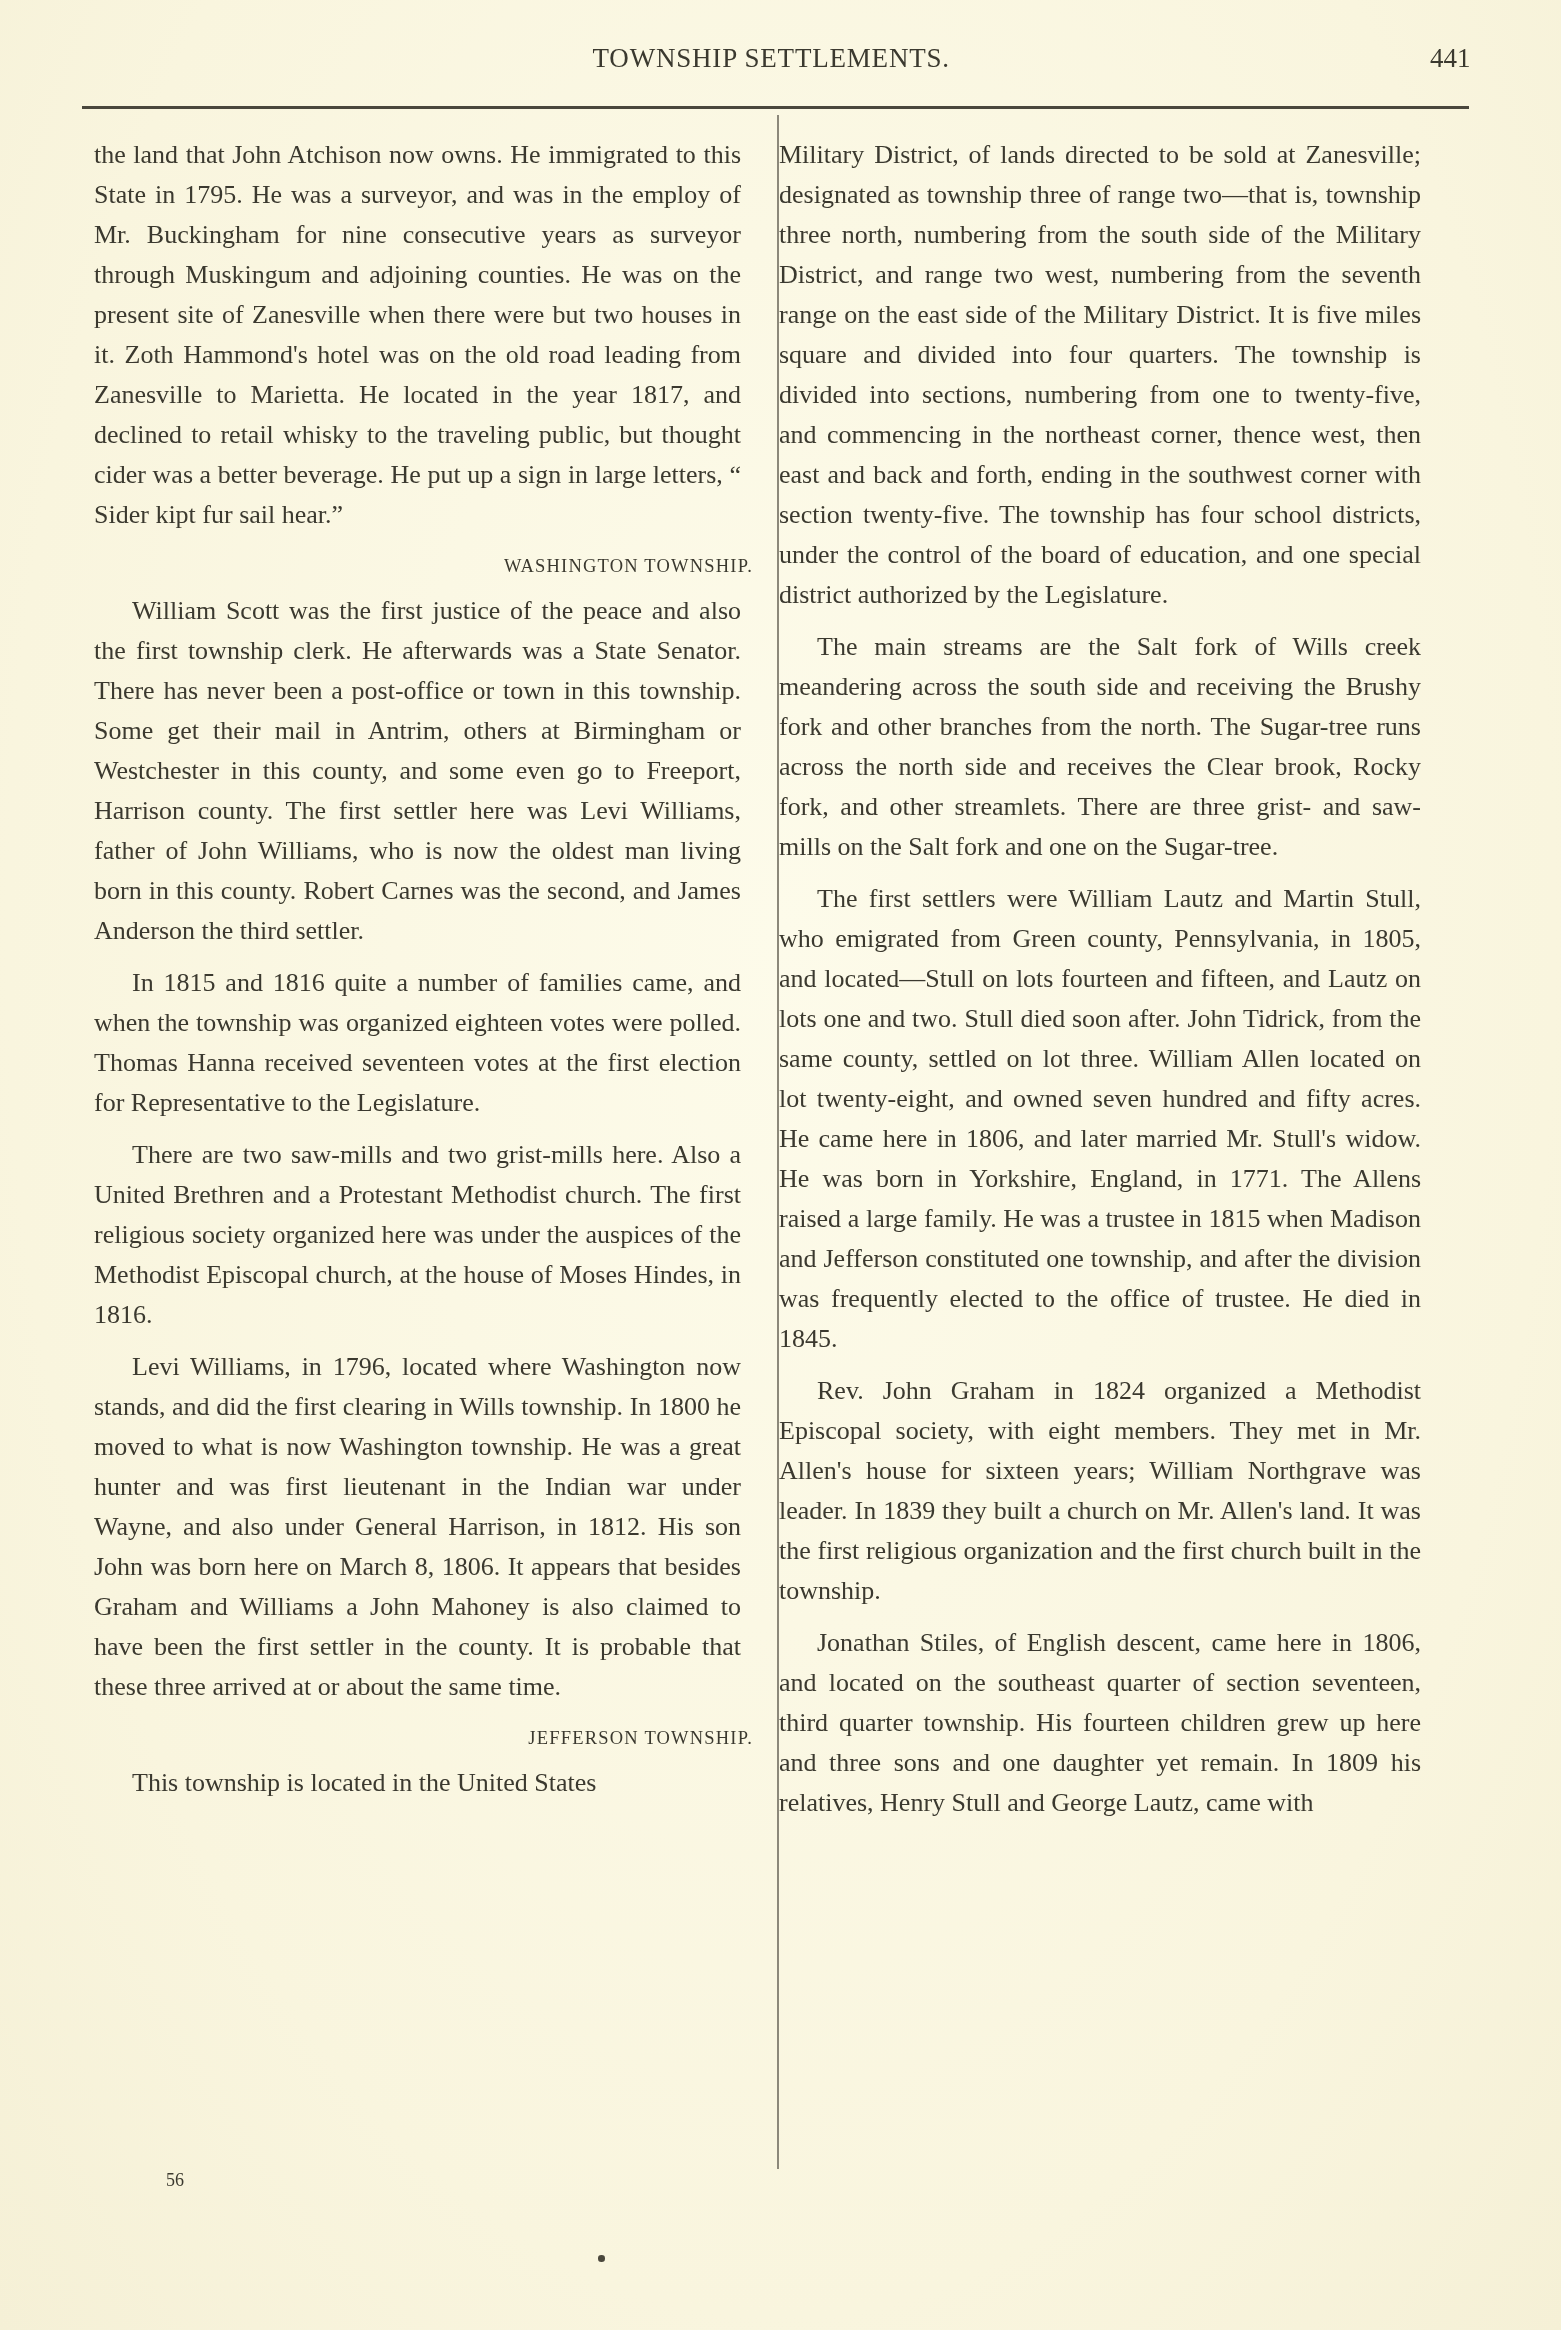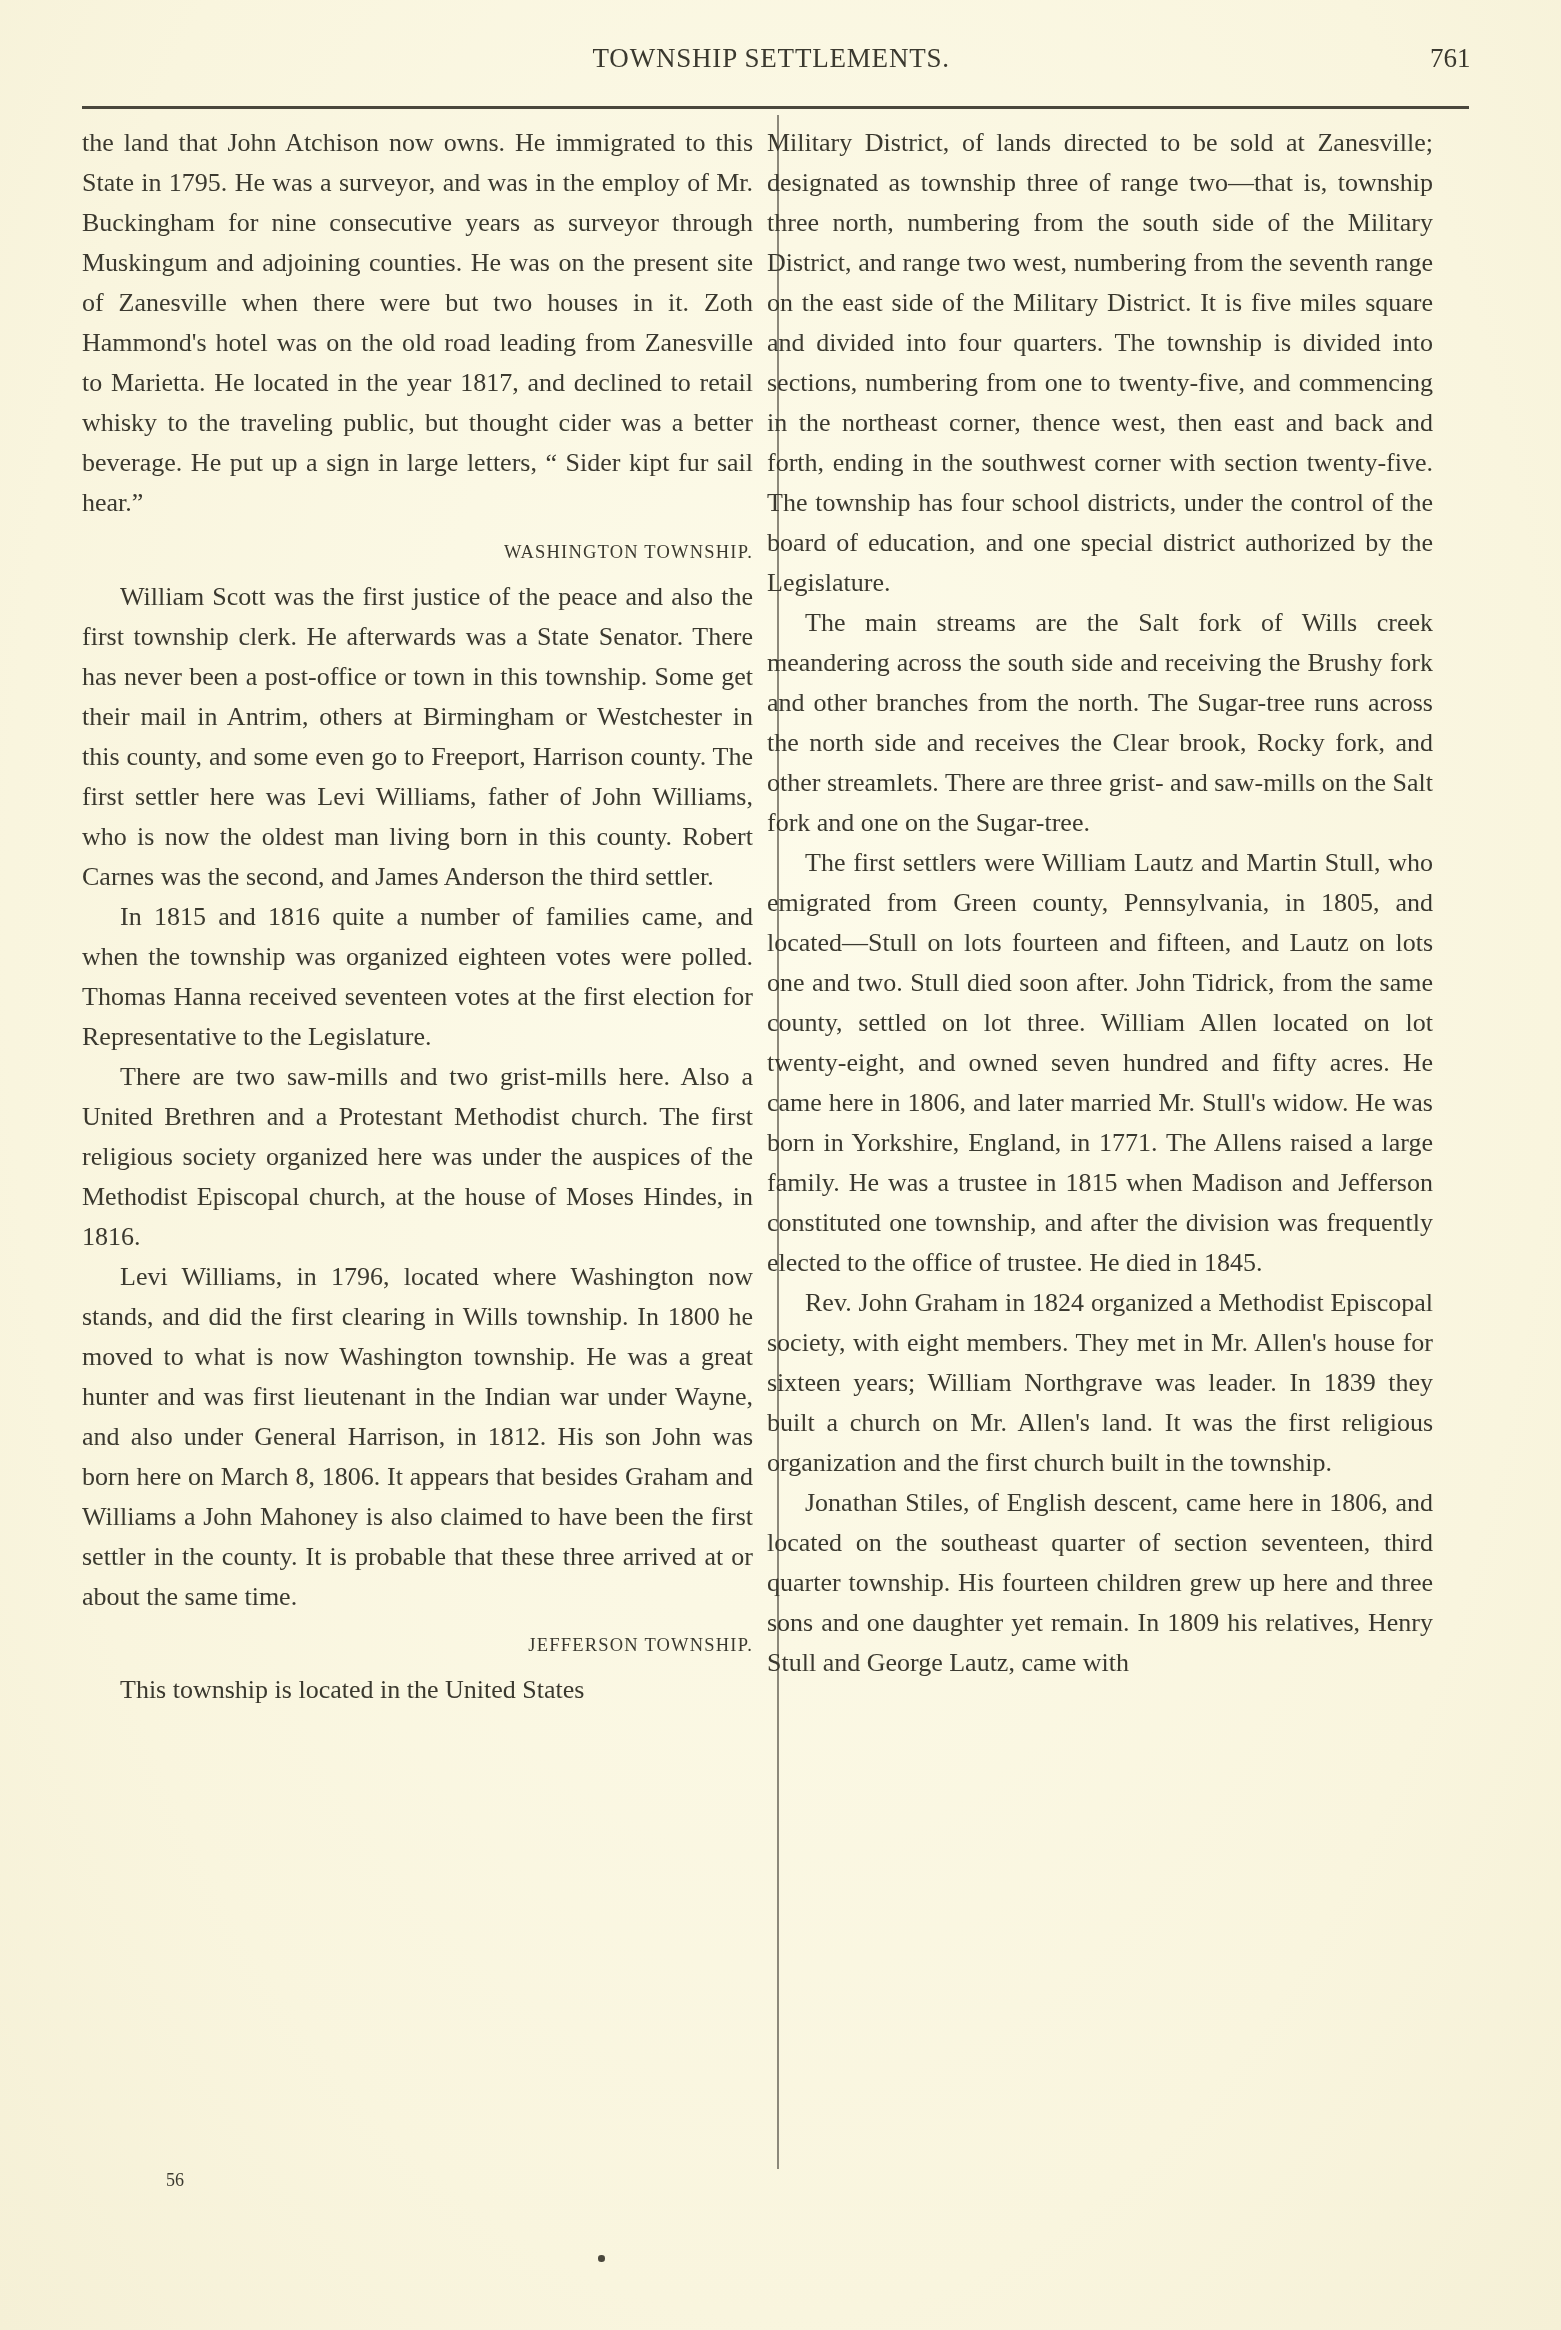--- a/index.html
+++ b/index.html
@@ -30,21 +30,21 @@
     position: absolute; top: 115px; left: 777px; width: 1.6px; height: 2054px;
     background: #8c887a;
   }
   .column {
     position: absolute; top: 123px; width: 671px;
     font-size: 26px; line-height: 40px;
     text-align: justify;
   }
   .col-left { left: 82px; }
   .col-right { left: 767px; width: 666px; }
-  .column p { margin: 0; text-indent: 0; }
+  .column p { margin: 12px; text-indent: 0; }
   .column p.indent { text-indent: 38px; }
   .column p + p { margin-top: 0px; }
   .section-heading {
     text-align: right; font-size: 18.5px; letter-spacing: 1.2px;
     margin: 9.8px 0 4.9px 0 !important; line-height: 39px;
     text-indent: 0 !important;
   }
   .signature {
     position: absolute; top: 2170px; left: 158px; font-size: 18px; margin-left: 8px;
   }
@@ -52,21 +52,21 @@
     position: absolute; top: 2255px; left: 598px; width: 6.6px; height: 6.6px;
     border-radius: 50%; background: #4a473c;
   }
 </style>
 </head>
 <body>
 
 <div class="page-bg"></div>
 
 <div class="running-head">TOWNSHIP SETTLEMENTS.</div>
-<div class="page-number">761</div>
+<div class="page-number">441</div>
 <div class="head-rule"></div>
 <div class="col-divider"></div>
 
 <div class="column col-left">
   <p>the land that John Atchison now owns. He immigrated to this State in 1795. He was a surveyor, and was in the employ of Mr. Buckingham for nine consecutive years as surveyor through Muskingum and adjoining counties. He was on the present site of Zanesville when there were but two houses in it. Zoth Hammond's hotel was on the old road leading from Zanesville to Marietta. He located in the year 1817, and declined to retail whisky to the traveling public, but thought cider was a better beverage. He put up a sign in large letters, “ Sider kipt fur sail hear.”</p>
   <p class="section-heading">WASHINGTON TOWNSHIP.</p>
   <p class="indent">William Scott was the first justice of the peace and also the first township clerk. He afterwards was a State Senator. There has never been a post-office or town in this township. Some get their mail in Antrim, others at Birmingham or Westchester in this county, and some even go to Freeport, Harrison county. The first settler here was Levi Williams, father of John Williams, who is now the oldest man living born in this county. Robert Carnes was the second, and James Anderson the third settler.</p>
   <p class="indent">In 1815 and 1816 quite a number of families came, and when the township was organized eighteen votes were polled. Thomas Hanna received seventeen votes at the first election for Representative to the Legislature.</p>
   <p class="indent">There are two saw-mills and two grist-mills here. Also a United Brethren and a Protestant Methodist church. The first religious society organized here was under the auspices of the Methodist Episcopal church, at the house of Moses Hindes, in 1816.</p>
   <p class="indent">Levi Williams, in 1796, located where Washington now stands, and did the first clearing in Wills township. In 1800 he moved to what is now Washington township. He was a great hunter and was first lieutenant in the Indian war under Wayne, and also under General Harrison, in 1812. His son John was born here on March 8, 1806. It appears that besides Graham and Williams a John Mahoney is also claimed to have been the first settler in the county. It is probable that these three arrived at or about the same time.</p>

